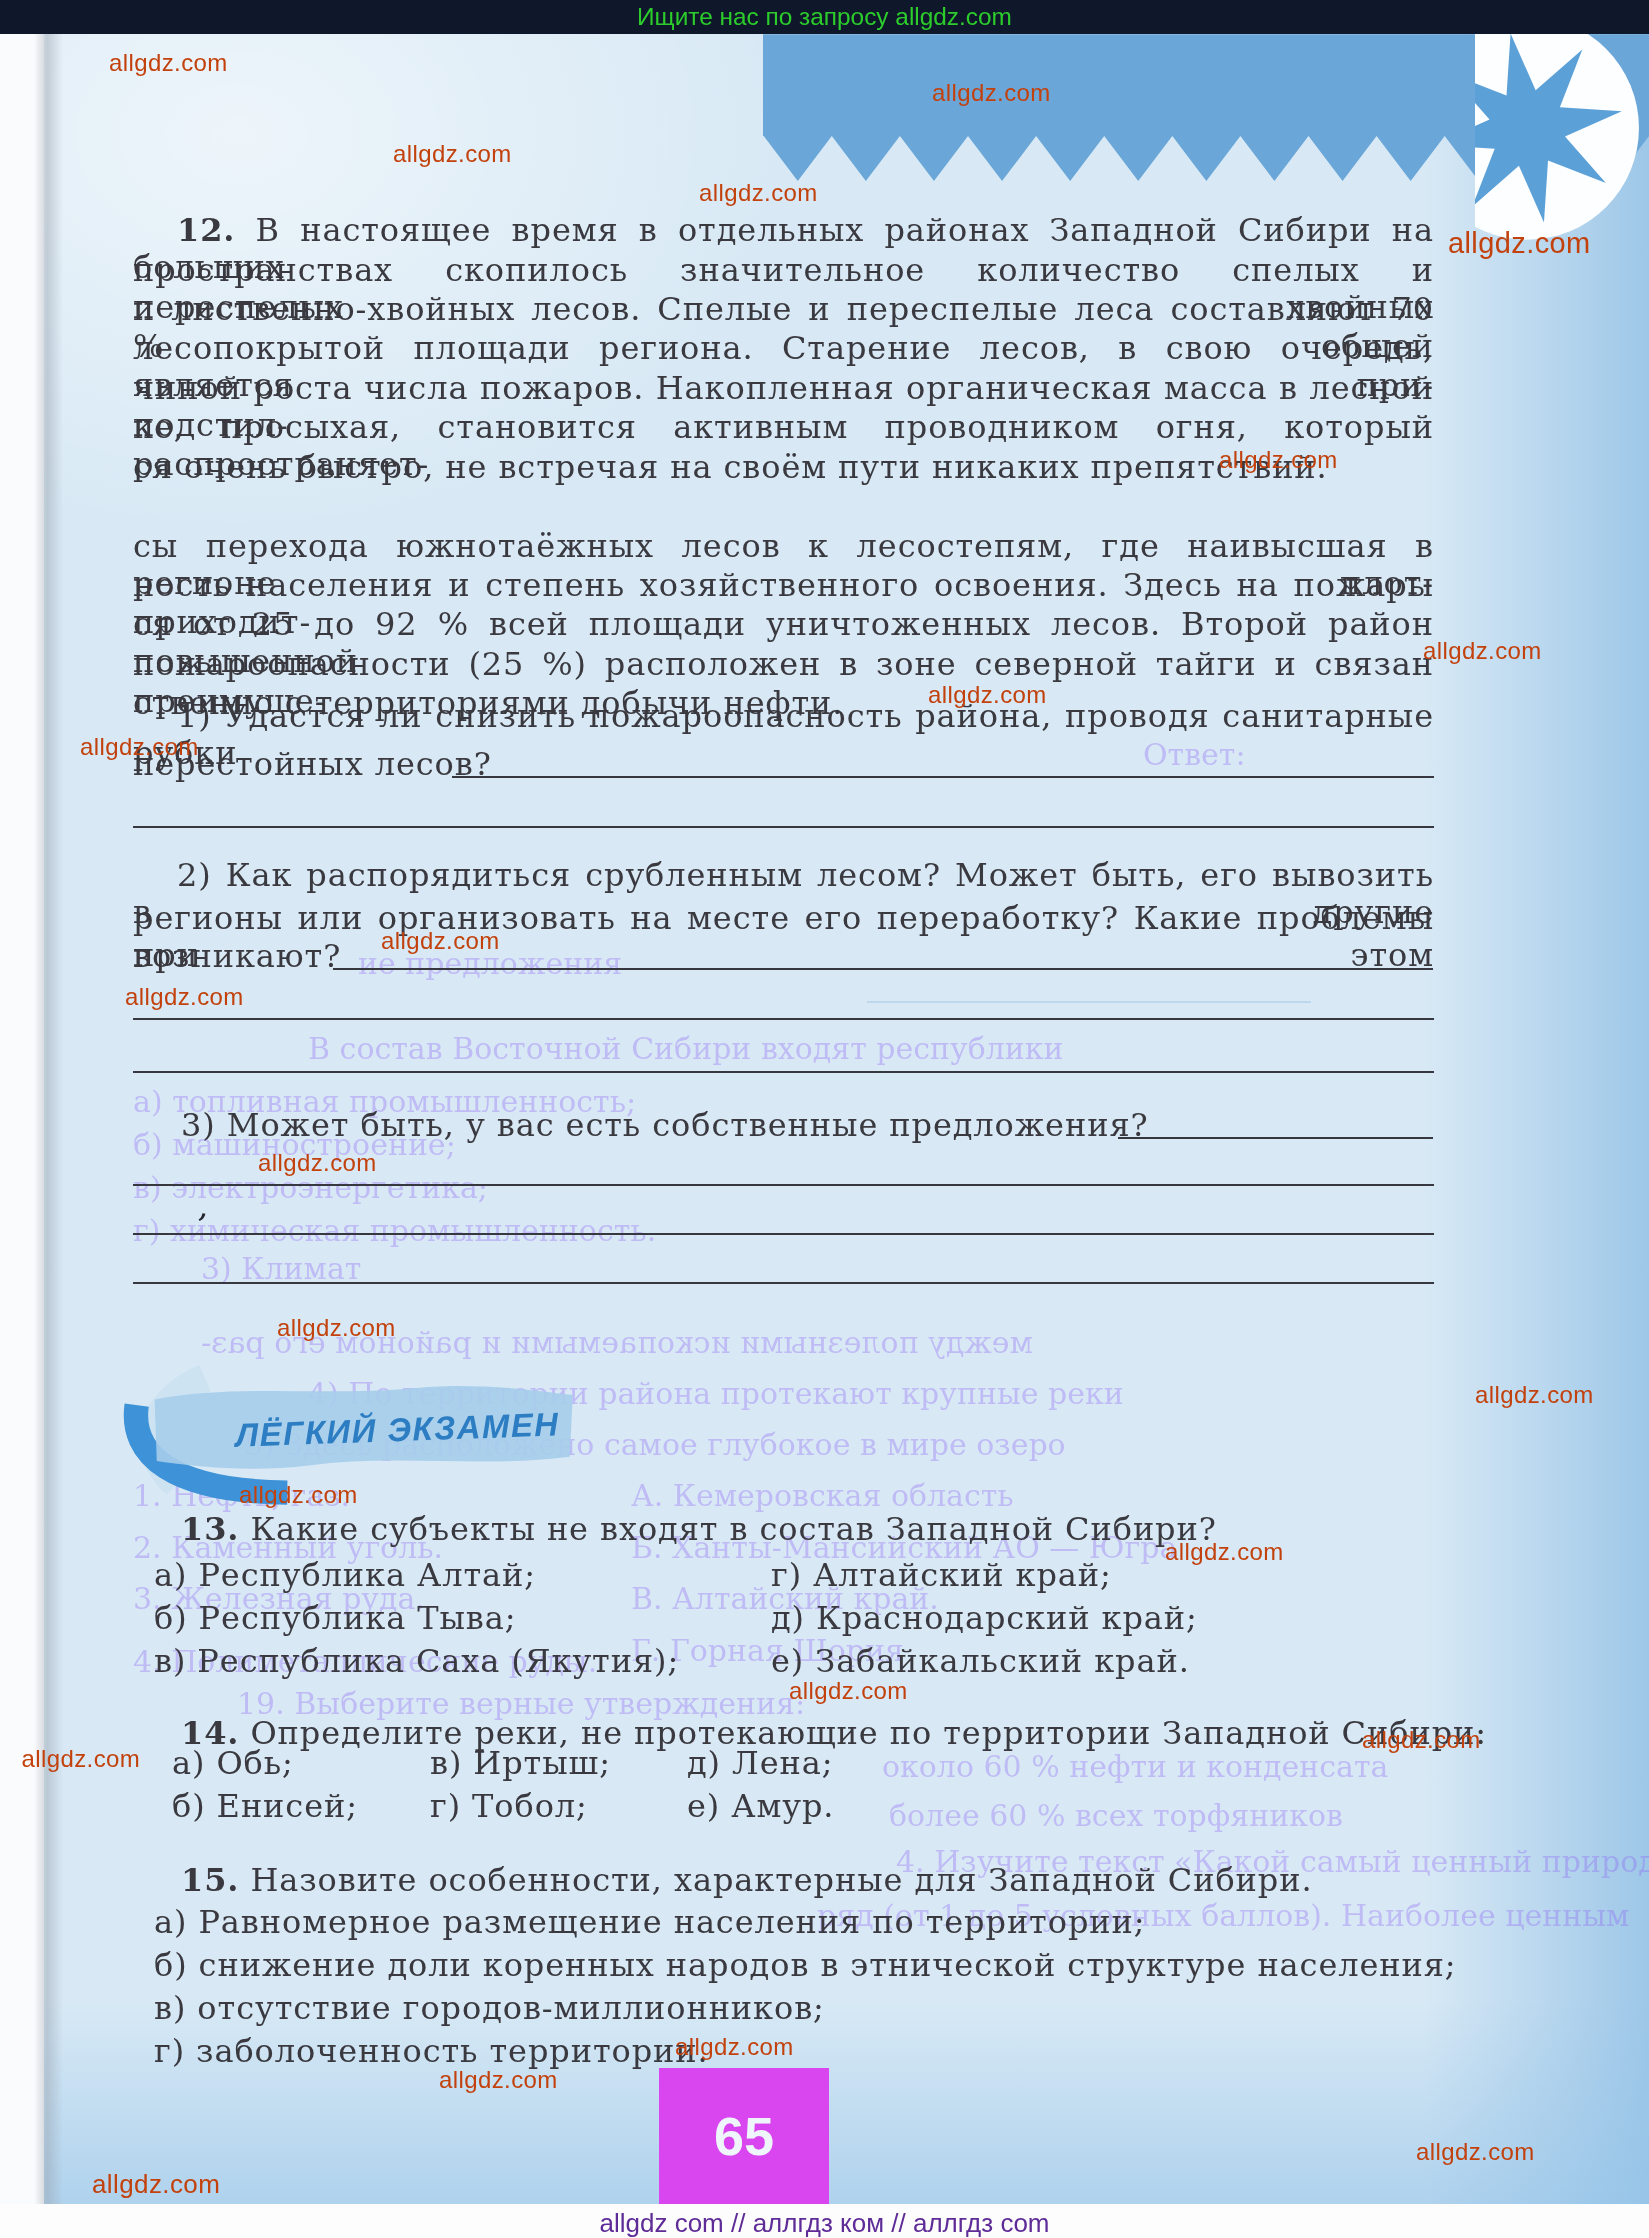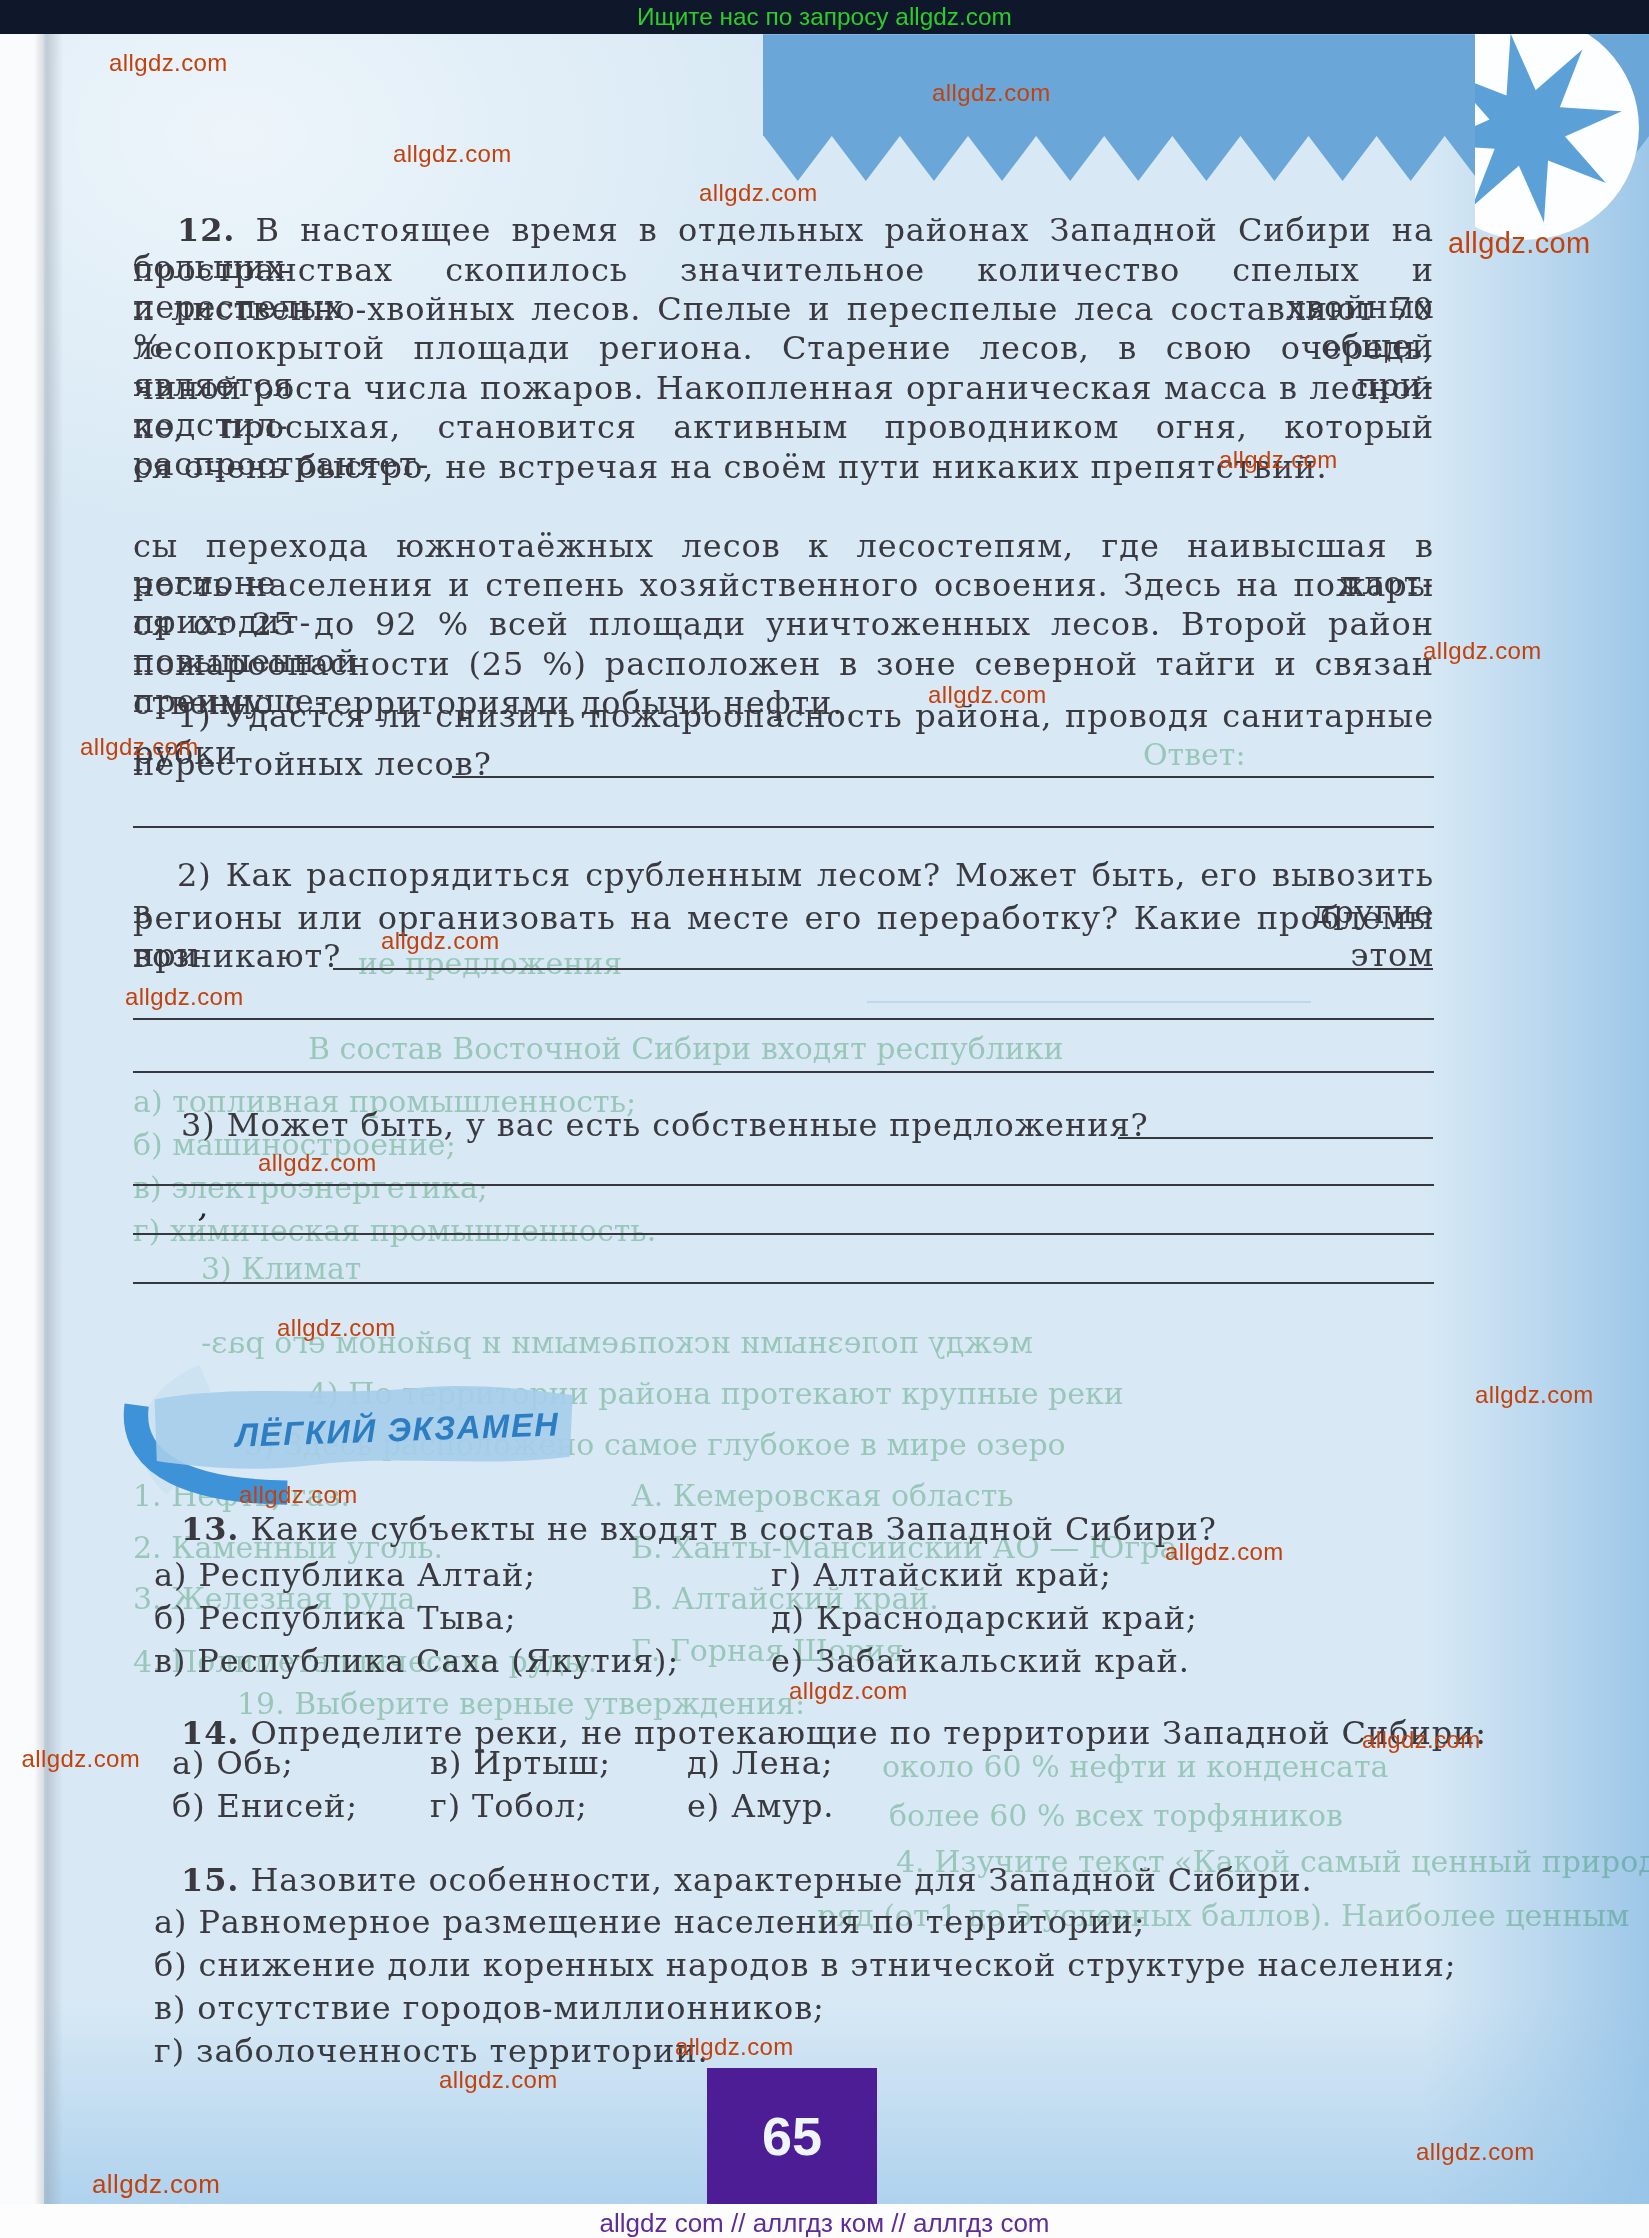--- a/index.html
+++ b/index.html
@@ -33,26 +33,26 @@
   .nat{width:auto;white-space:nowrap;}
   .ind{text-indent:44px;}
   .tl b{font-weight:bold;}
   
   .ans{position:absolute;height:0;border-top:2.9px solid #37373f;z-index:4;}
   
   .wm{position:absolute;z-index:6;font-family:"Liberation Sans","DejaVu Sans",sans-serif;
       font-size:24px;color:#c2410c;letter-spacing:0.4px;white-space:nowrap;}
   
   .ghost{position:absolute;z-index:2;font-family:"DejaVu Serif","Liberation Serif",serif;
-      font-size:30px;color:#15803d;opacity:.32;white-space:nowrap;filter:blur(0.4px);}
+      font-size:30px;color:#8b5cf6;opacity:.32;white-space:nowrap;filter:blur(0.4px);}
   .ghost-rule{position:absolute;z-index:2;height:0;border-top:2.9px solid #7fb0d9;opacity:.3;}
   .mirror{transform:scaleX(-1);}
   
-  #pagenum-box{position:absolute;left:659px;top:2068px;width:170px;height:136px;background:#4c1d95;z-index:5;
-      display:flex;align-items:center;justify-content:center;margin-left:48px;}
+  #pagenum-box{position:absolute;left:659px;top:2068px;width:170px;height:136px;background:#d946ef;z-index:5;
+      display:flex;align-items:center;justify-content:center;}
   #pagenum-box span{font-size:54px;font-weight:bold;color:#eef6fb;}
   
   #stray{position:absolute;left:195px;top:1206px;z-index:4;font-size:33px;color:#26262c;transform:rotate(12deg);
       font-family:"DejaVu Serif",serif;}
 </style>
 </head>
 <body>
 
 <div id="root">
 

